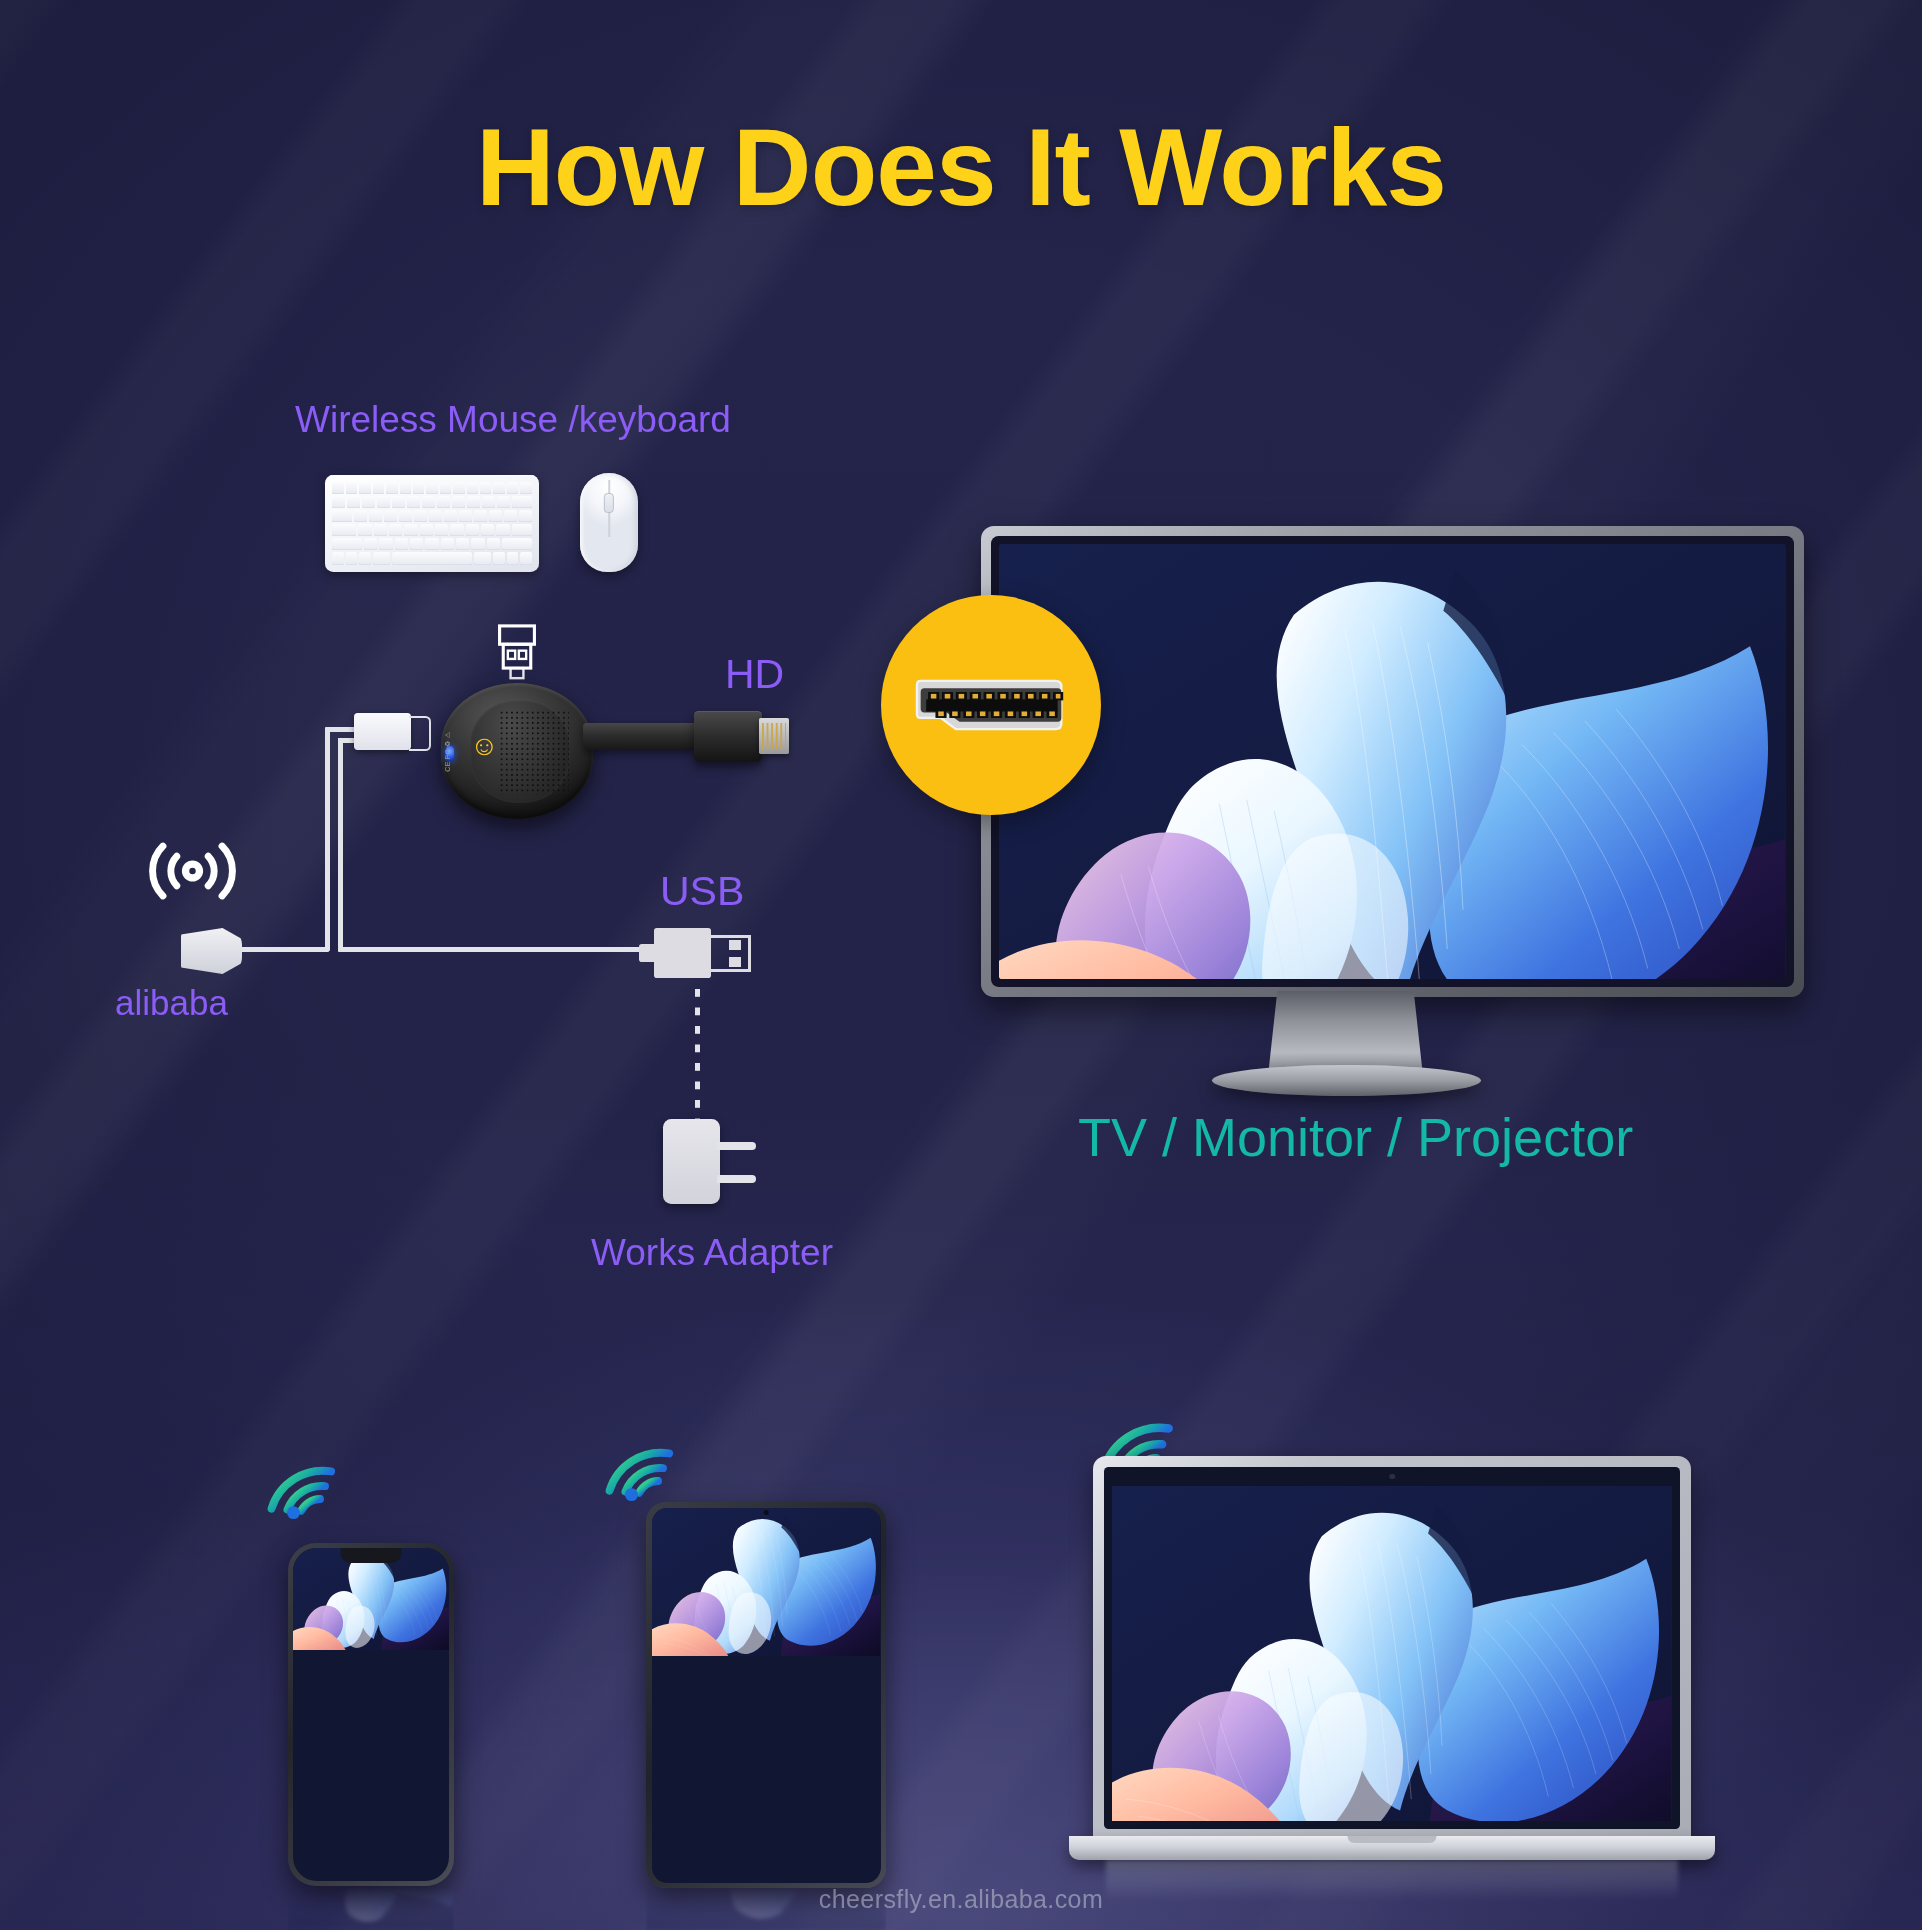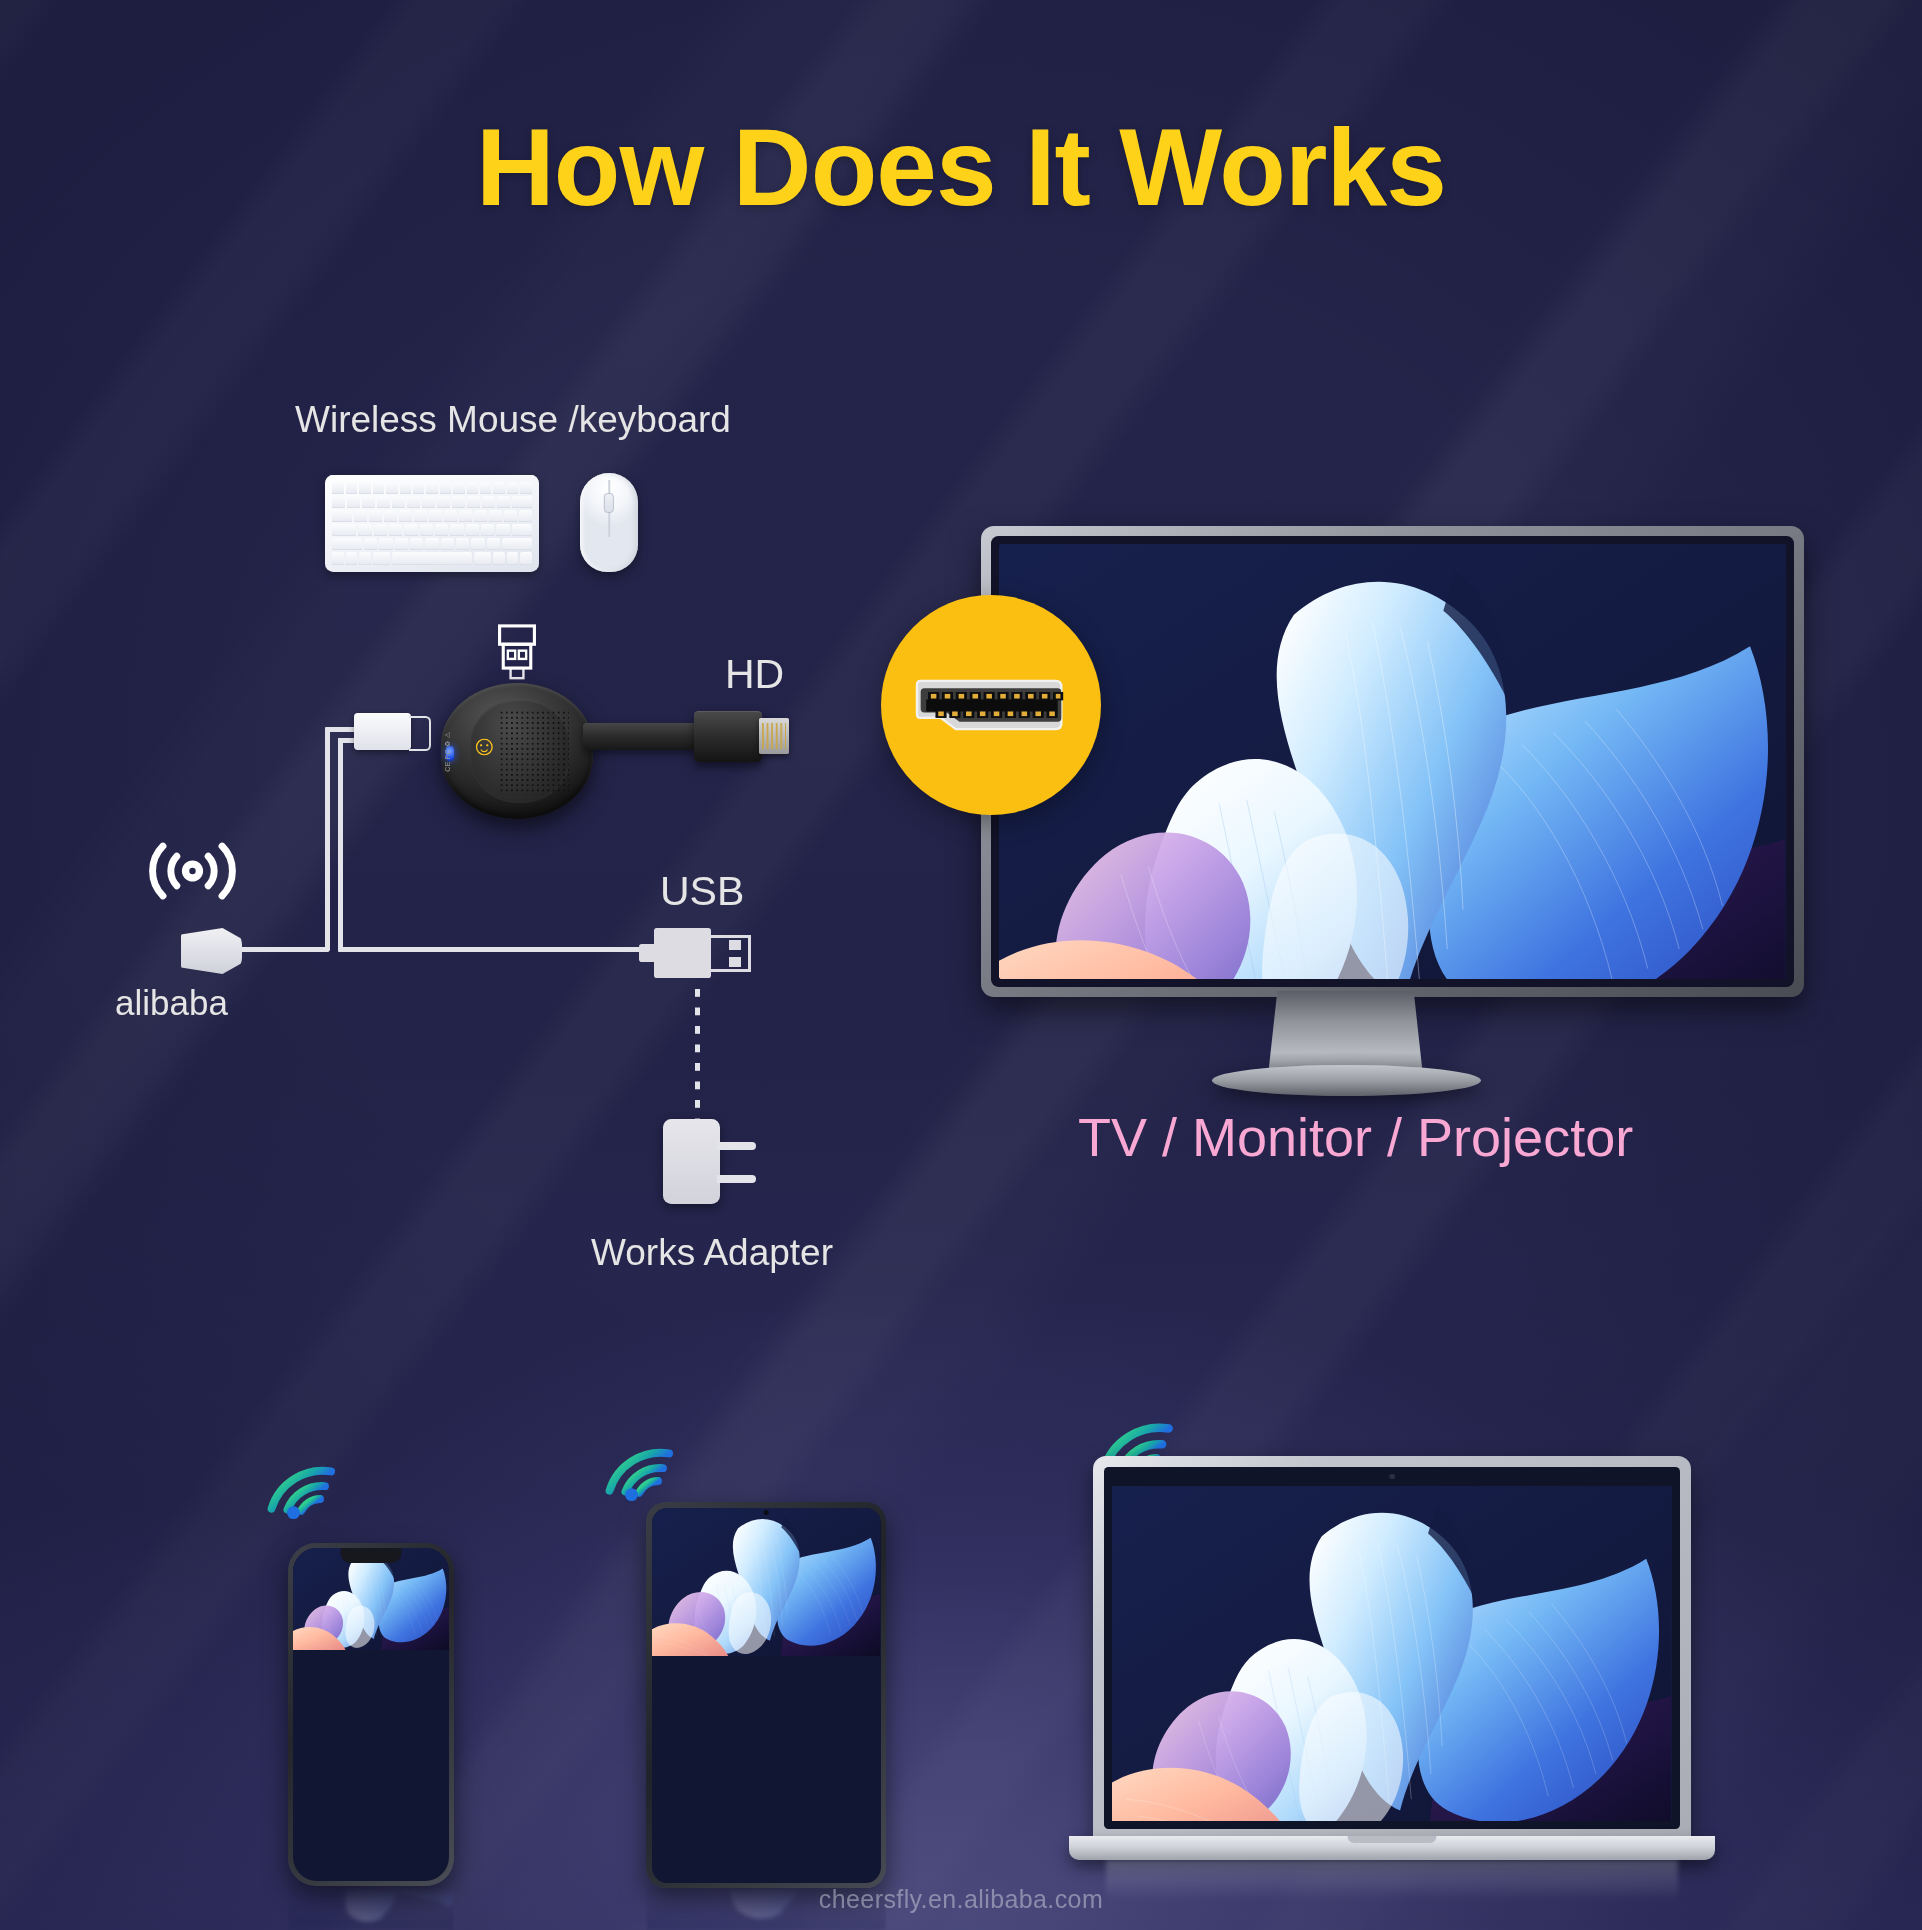--- a/index.html
+++ b/index.html
@@ -41,28 +41,28 @@
   
   #title {
     position:absolute; top:113px; left:0; width:100%;
     text-align:center;
     font-size:109px; font-weight:bold; line-height:1;
     color:#FFD21A; letter-spacing:-0.9px;
     text-shadow:0 1.8px 9.2px rgba(0,0,0,0.25);
   }
 
   
-  .lbl { position:absolute; color:#e5e5e5; white-space:nowrap; }
+  .lbl { position:absolute; color:#8b5cf6; white-space:nowrap; }
 
   #lbl-wireless { top:399px; left:295px; font-size:37px; }
   #lbl-hd       { top:651px; left:725px; font-size:41px; }
   #lbl-usb      { top:868px; left:660px; font-size:41px; }
   #lbl-network  { top:983px; left:115px; font-size:35px; }
   #lbl-power    { top:1232px; left:591px; font-size:37px; }
-  #lbl-tv       { top:1106px; left:1078px; font-size:54px; color:#f9a8d4; }
+  #lbl-tv       { top:1106px; left:1078px; font-size:54px; color:#14b8a6; }
 
   
   #keyboard {
     position:absolute; left:325px; top:475px; width:214px; height:97px;
     border-radius:8.3px;
     background:linear-gradient(165deg,#ffffff 0%,#f3f5f9 45%,#dfe3ec 100%);
     box-shadow:0 3.7px 9.2px rgba(0,0,0,0.35), inset 0 0.9px 0 #fff;
     padding:6.5px 7.4px 7.4px 7.4px;
     display:flex; flex-direction:column; gap:2px;
   }

